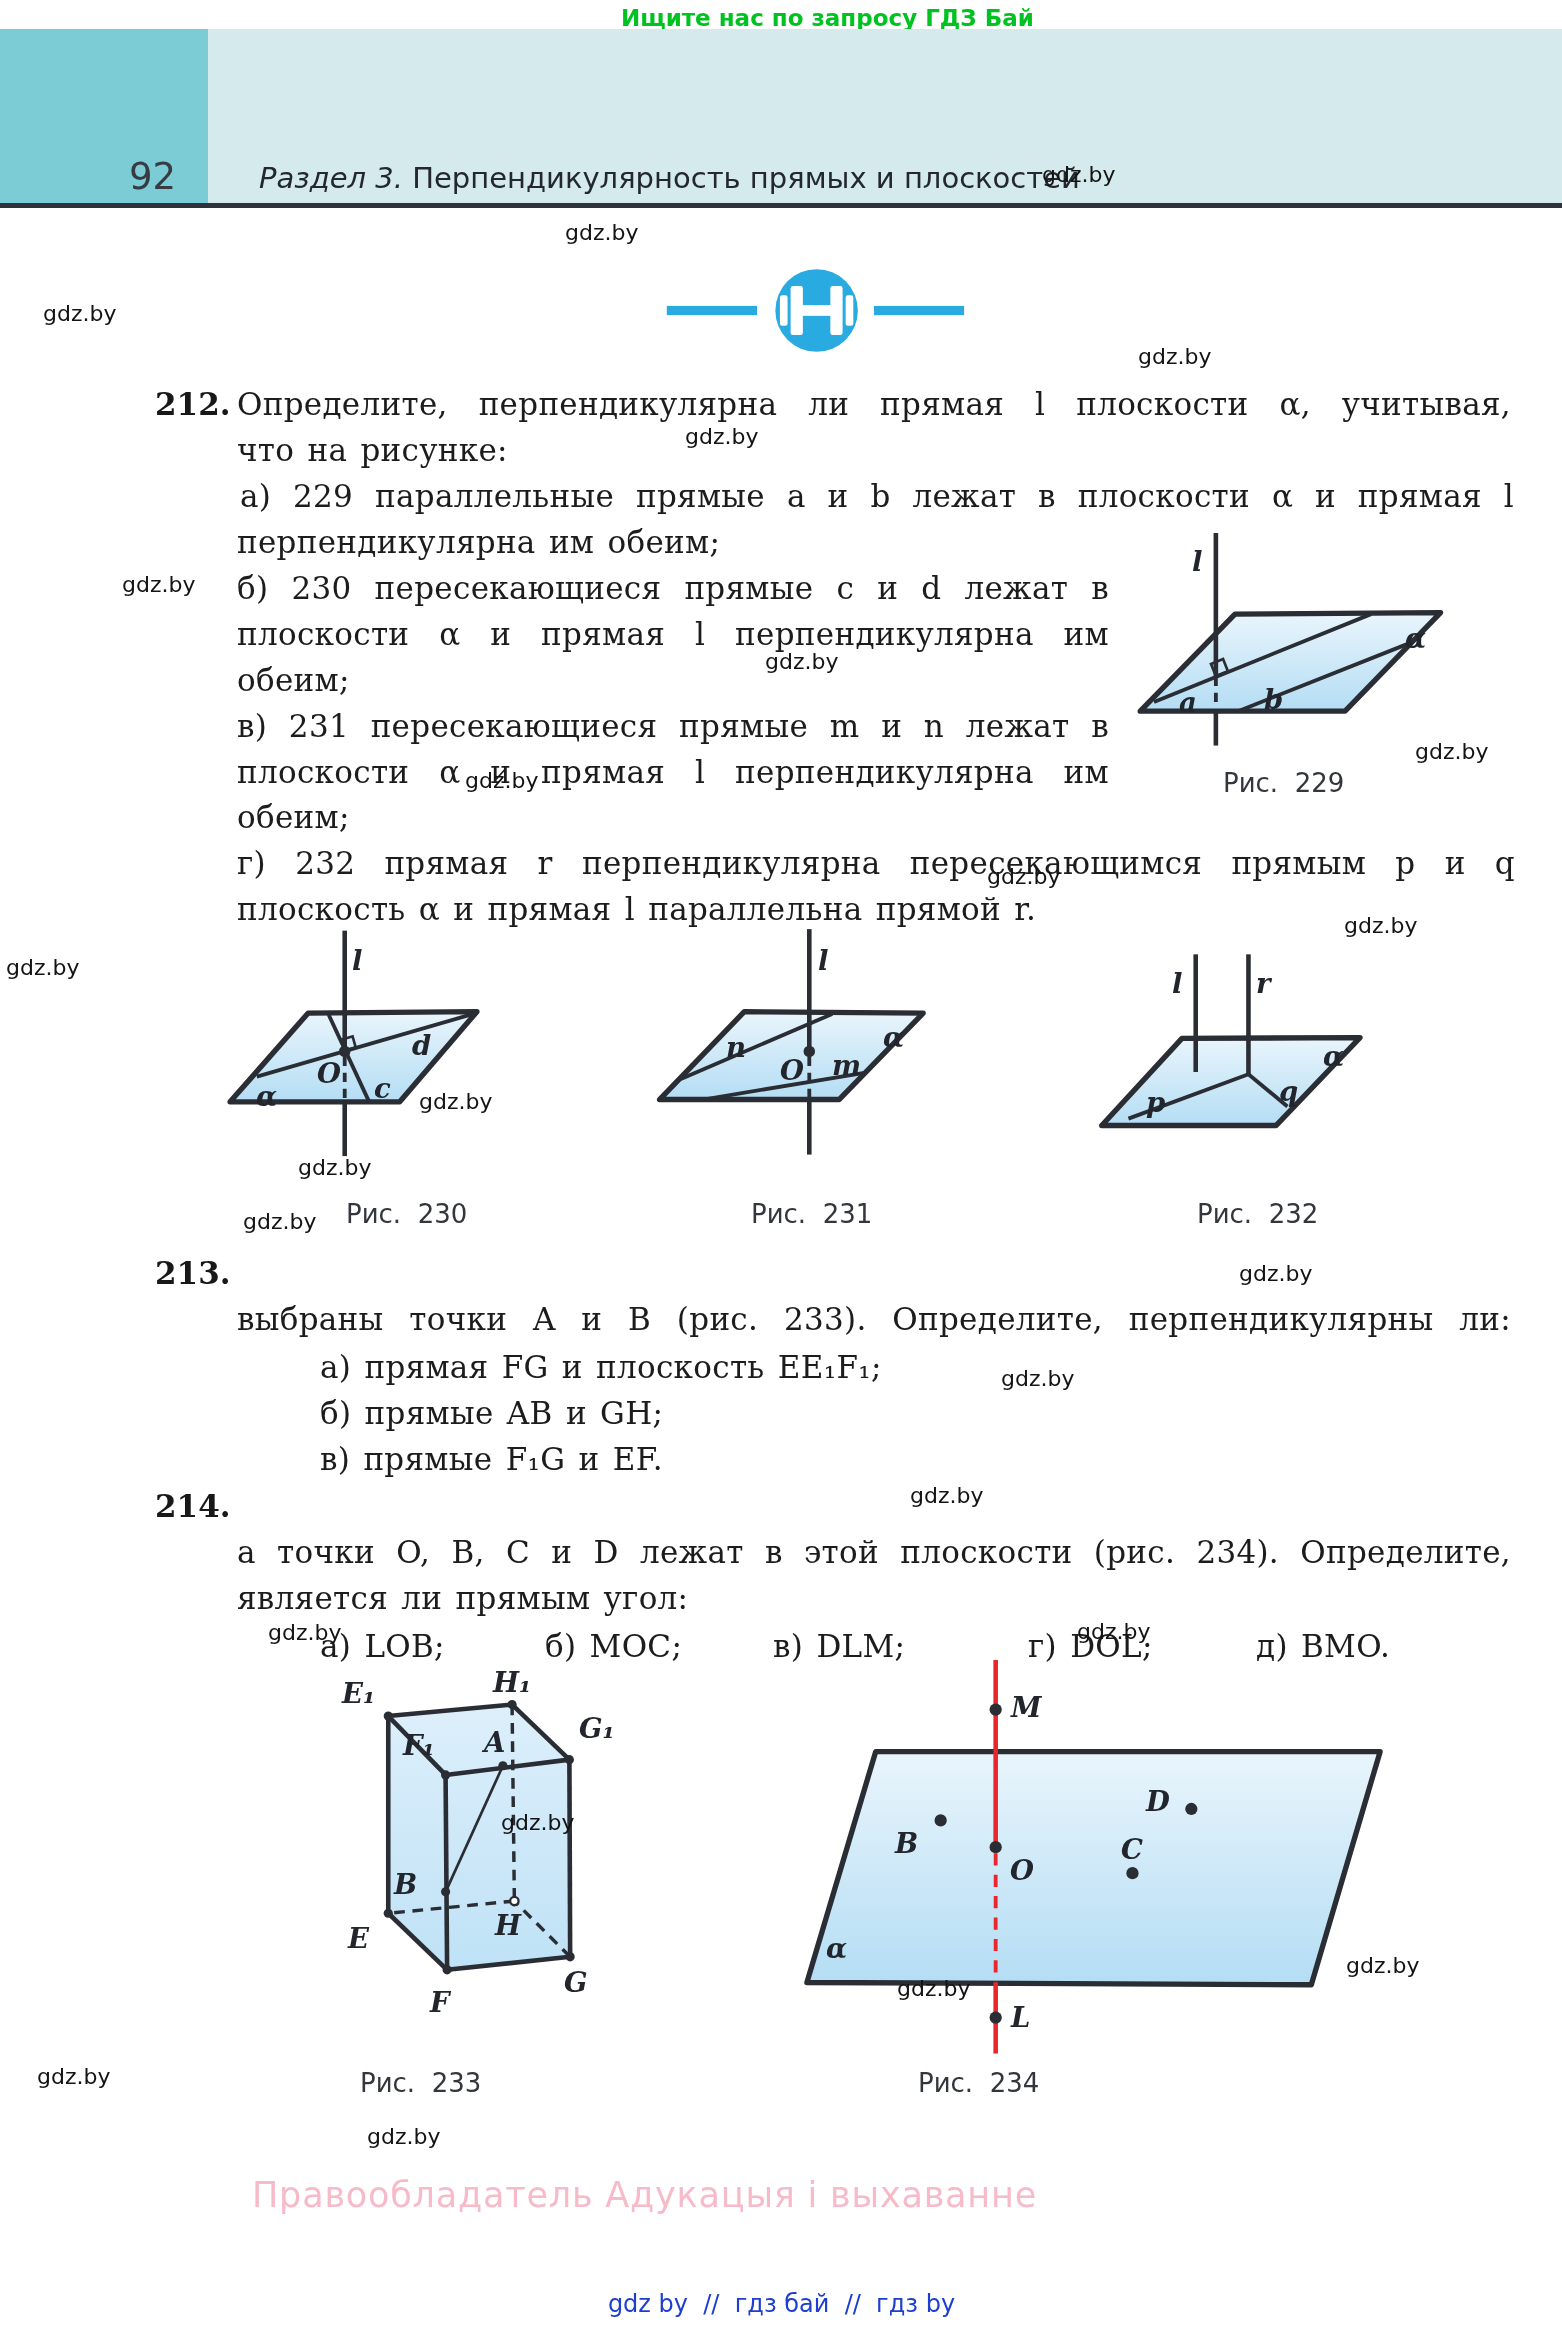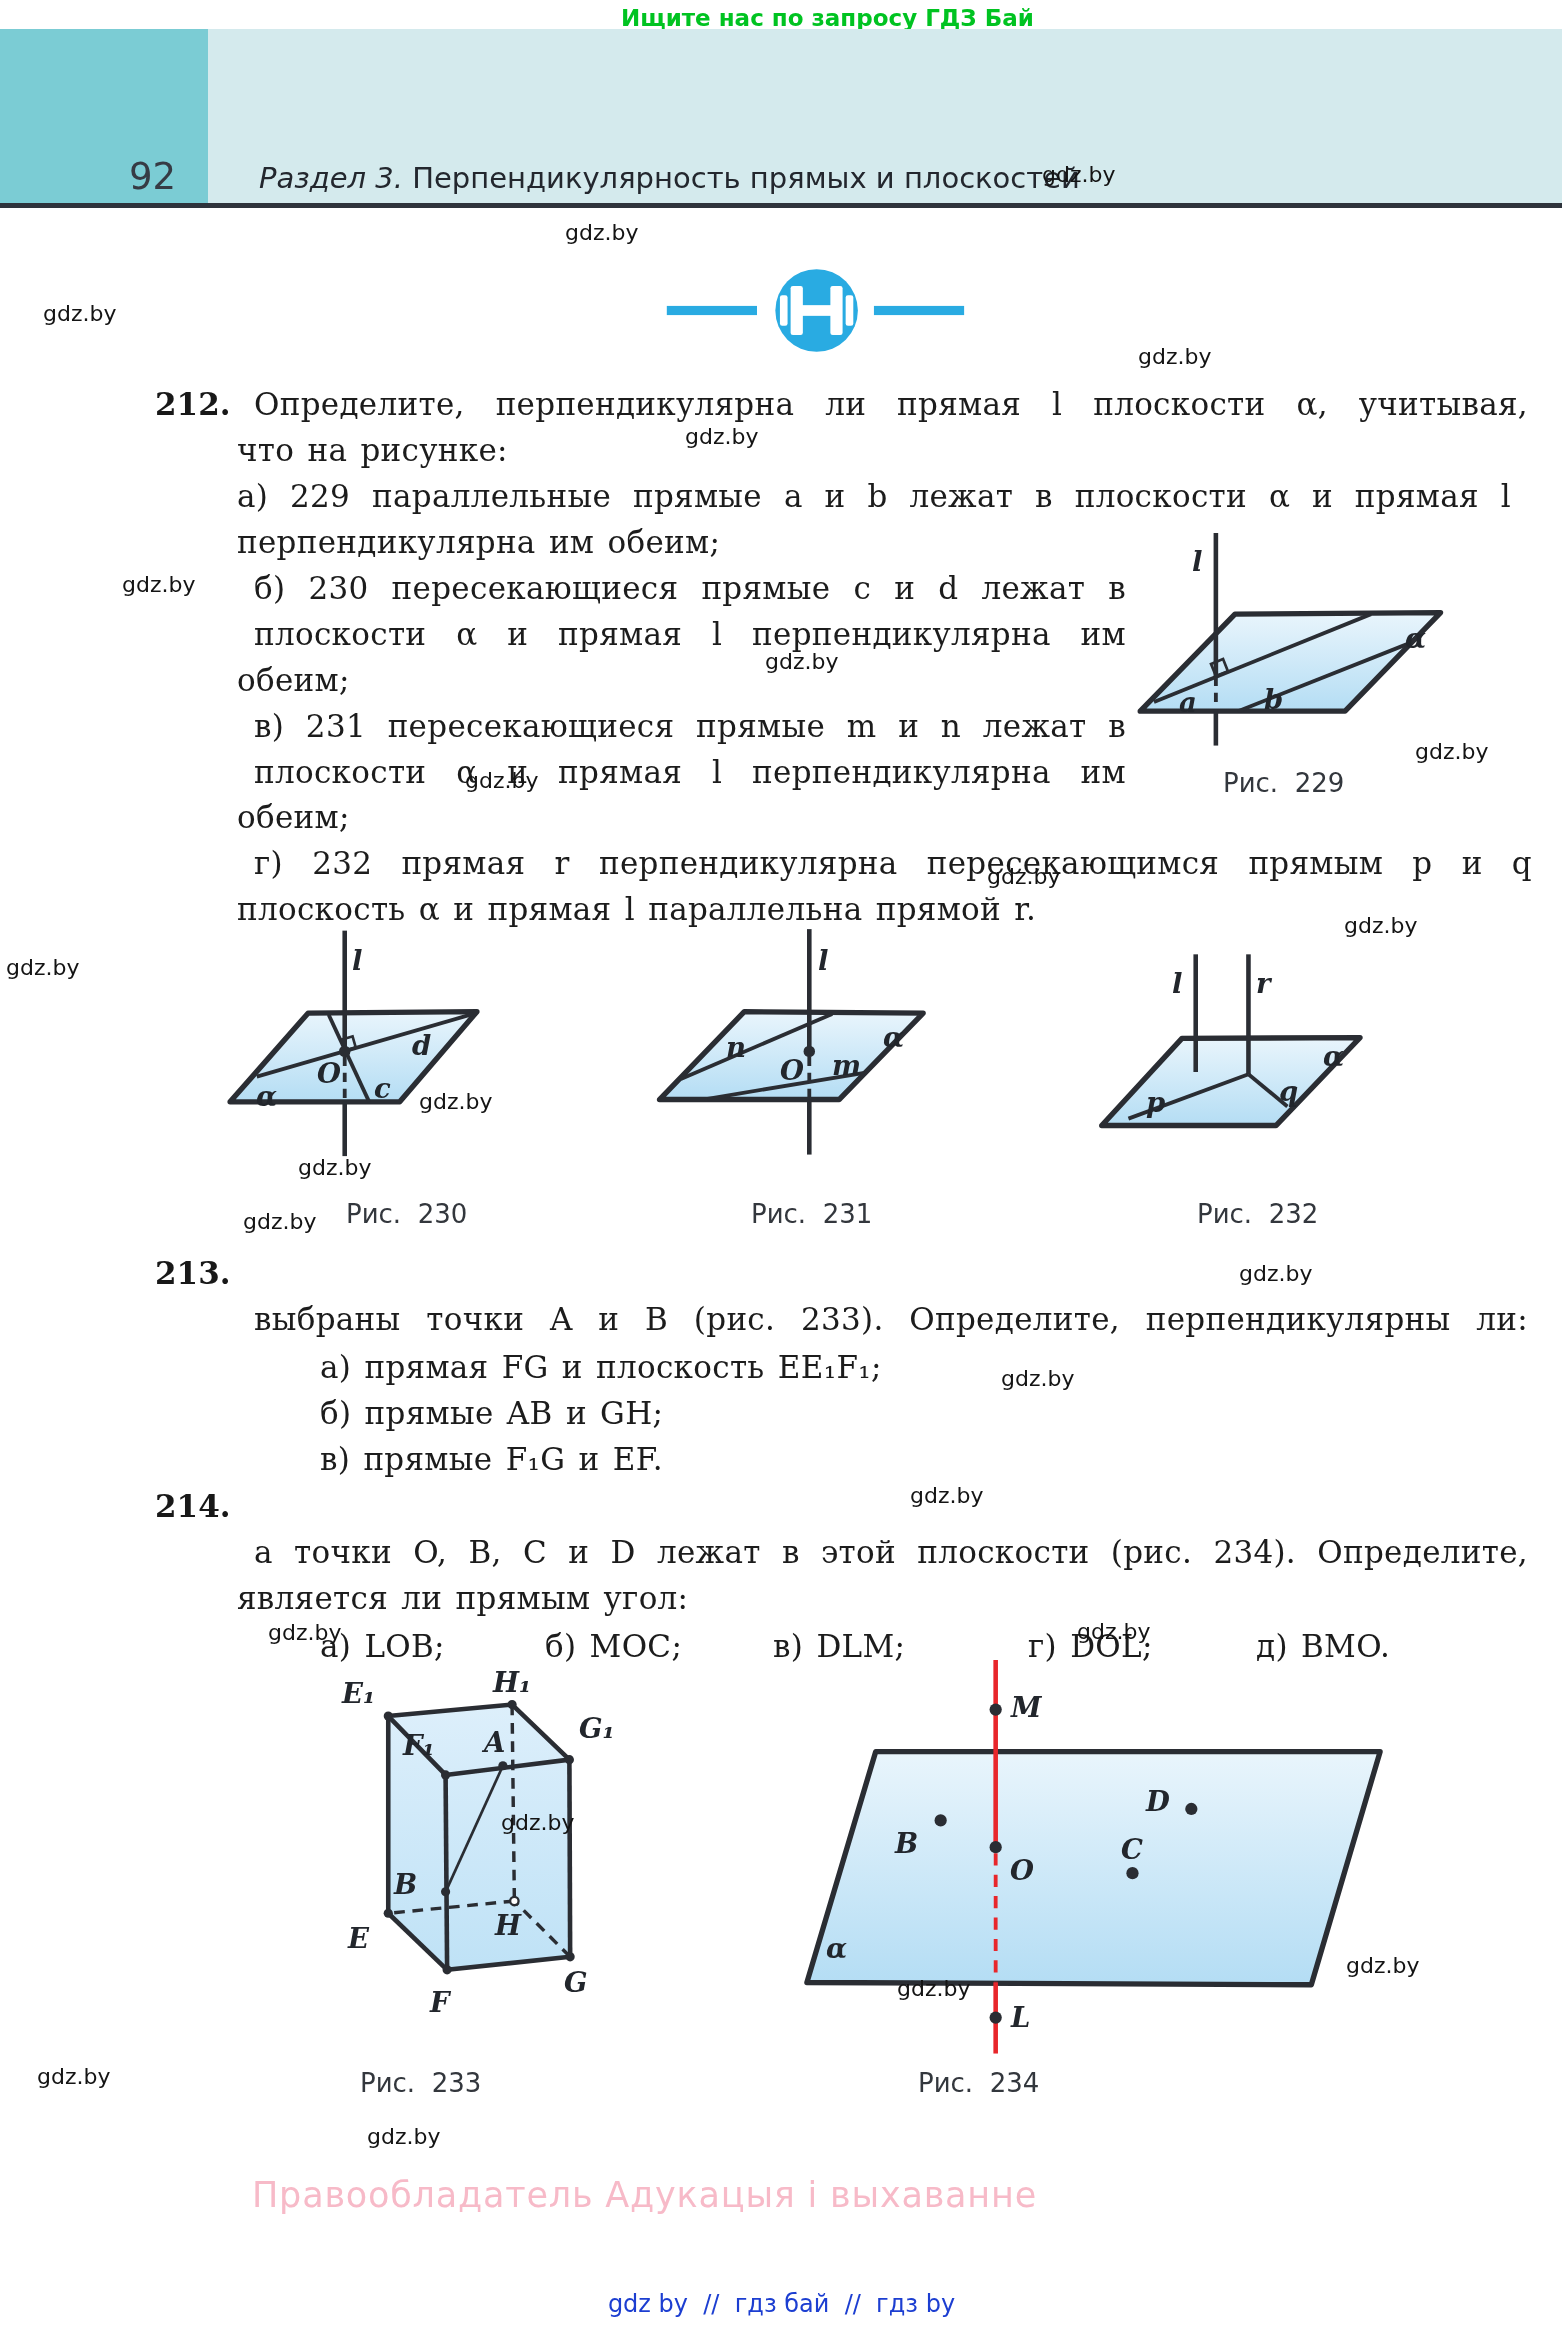--- a/index.html
+++ b/index.html
@@ -8,21 +8,21 @@
   .abs{position:absolute;}
   .banner{position:absolute;font:600 23px "DejaVu Sans",sans-serif;color:#00c321;white-space:pre;}
   .band{position:absolute;top:29px;height:174px;}
   .band-rule{position:absolute;left:0;top:203px;width:1563px;height:4.6px;background:#2e333b;}
   .pageno{position:absolute;left:0;top:155px;width:176px;text-align:right;
           font:37px "DejaVu Sans",sans-serif;color:#363b44;}
   .sect{position:absolute;left:226px;top:161px;font:29px "DejaVu Sans",sans-serif;color:#23272e;white-space:pre;}
   .sect .it{font-style:italic;margin-left:33px;}
   .wm{position:absolute;font:22px "DejaVu Sans",sans-serif;color:#141414;white-space:pre;}
   .line{position:absolute;font:31px "DejaVu Serif",serif;color:#1c1c1c;letter-spacing:0.3px;word-spacing:3.1px;}
-  .just{text-align:justify;text-align-last:justify;margin-left:17px;}
+  .just{text-align:justify;text-align-last:justify;}
   .pnum{position:absolute;font:bold 31px "DejaVu Serif",serif;color:#181818;}
   .cap{position:absolute;font:26px "DejaVu Sans",sans-serif;color:#33373d;white-space:pre;margin-top:12px;}
   .flabel{position:absolute;font:italic 700 27.5px "DejaVu Serif",serif;color:#22262c;white-space:pre;}
   .figwrap{position:absolute;}
   .pink{position:absolute;left:252px;top:2175px;width:995px;text-align:left;
         font:35px "DejaVu Sans",sans-serif;color:#f7bac8;letter-spacing:0.8px;}
   .bluefoot{position:absolute;left:0;top:2290px;width:1563px;text-align:center;
         font:24px "DejaVu Sans",sans-serif;color:#1c3ed1;white-space:pre;}
   svg{display:block;}
 </style>
@@ -59,21 +59,21 @@
     <rect x="196" y="59" width="44" height="14" fill="#ffffff"></rect>
     <rect x="184" y="34" width="16" height="64" rx="3" fill="#ffffff"></rect>
     <rect x="236" y="34" width="16" height="64" rx="3" fill="#ffffff"></rect>
     <rect x="170" y="46" width="10" height="40" rx="3" fill="#ffffff"></rect>
     <rect x="256" y="46" width="10" height="40" rx="3" fill="#ffffff"></rect>
   </svg>
 
   <div class="pnum" style="left:155px;top:386px;">212.</div>
   <div class="line just" style="left:237px;top:386px;width:1274px;">Определите, перпендикулярна ли прямая l плоскости α, учитывая,</div>
   <div class="line" style="left:237px;top:432px;">что на рисунке:</div>
-  <div class="line just" style="left:220px;top:478px;width:1274px;">а) 229 параллельные прямые a и b лежат в плоскости α и прямая l</div>
+  <div class="line just" style="left:240px;top:478px;width:1274px;">а) 229 параллельные прямые a и b лежат в плоскости α и прямая l</div>
   <div class="line" style="left:237px;top:524px;">перпендикулярна им обеим;</div>
   <div class="line just" style="left:237px;top:570px;width:872px;">б) 230 пересекающиеся прямые c и d лежат в</div>
   <div class="line just" style="left:237px;top:616px;width:872px;">плоскости α и прямая l перпендикулярна им</div>
   <div class="line" style="left:237px;top:662px;">обеим;</div>
   <div class="line just" style="left:237px;top:708px;width:872px;">в) 231 пересекающиеся прямые m и n лежат в</div>
   <div class="line just" style="left:237px;top:754px;width:872px;">плоскости α и прямая l перпендикулярна им</div>
   <div class="line" style="left:237px;top:799px;">обеим;</div>
   <div class="line just" style="left:237px;top:845px;width:1278px;">г) 232 прямая r перпендикулярна пересекающимся прямым p и q</div>
   <div class="line" style="left:237px;top:891px;">плоскость α и прямая l параллельна прямой r.</div>
 

